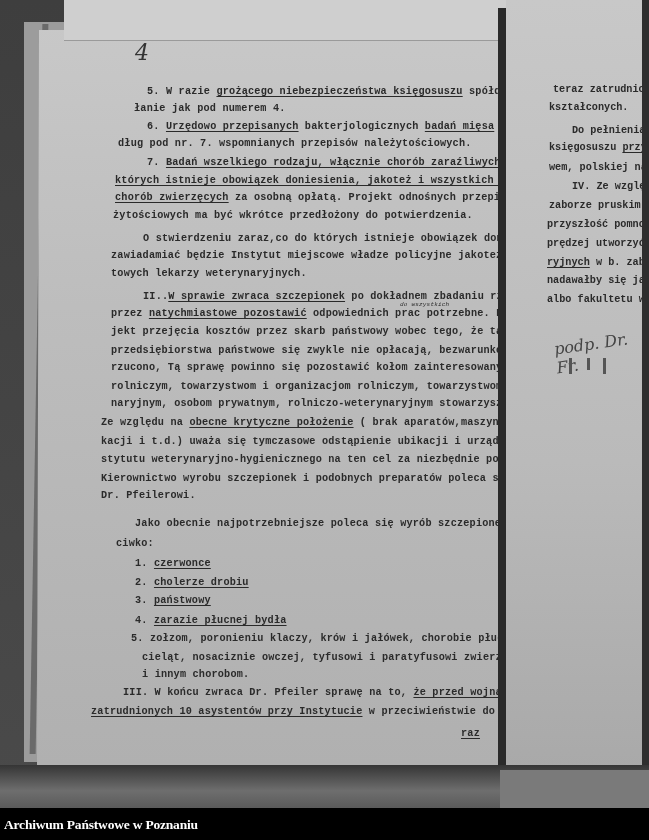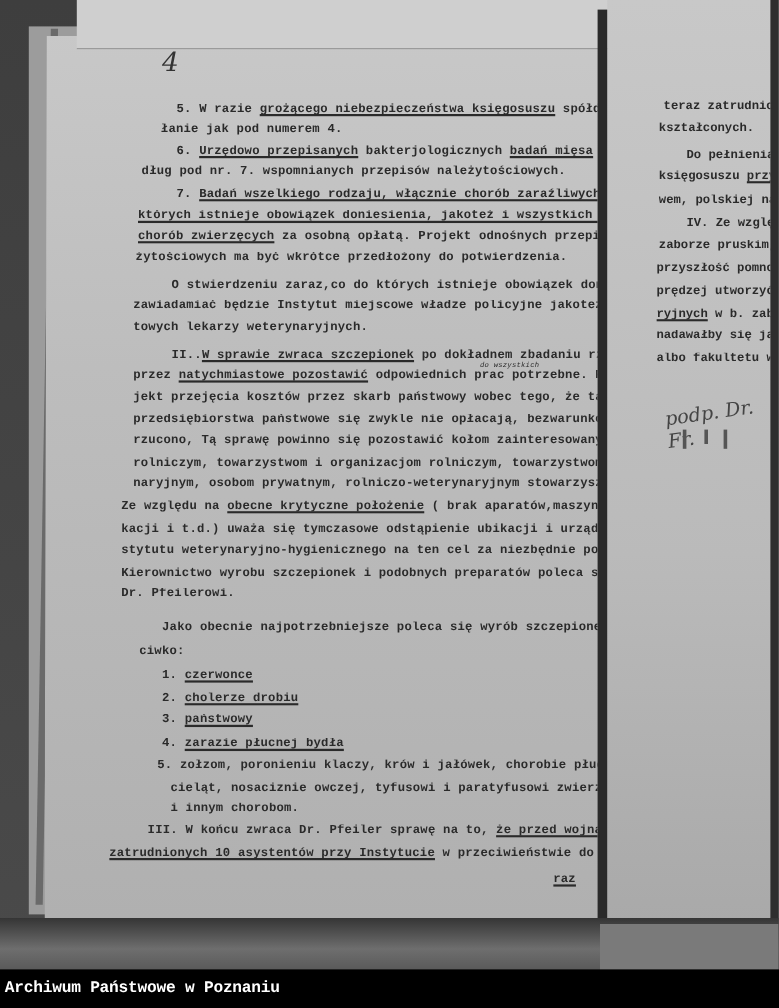--- a/index.html
+++ b/index.html
@@ -35,21 +35,21 @@
   .u { text-decoration:underline; text-decoration-thickness:1.5px; text-underline-offset:2px; }
 
   .right-line { position:absolute; font-size:10.2px; color:#2a2a2a; white-space:nowrap;
           font-weight:bold; }
 
   .handwriting { position:absolute; left:555px; top:333px; font-family:"DejaVu Serif", serif;
           font-style:italic; font-size:16px; color:#444; transform:rotate(-8deg); }
   .tally { position:absolute; top:358px; width:3px; height:16px; background:#555; }
 
   .caption-bar { position:absolute; left:0; top:808px; width:649px; height:32px; background:#000; }
-  .caption { position:absolute; left:4px; top:817px; font-family:Liberation Mono, monospace;
+  .caption { position:absolute; left:4px; top:817px; font-family:Liberation Serif, serif;
           font-size:13.5px; color:#fff; font-weight:bold; letter-spacing:-0.2px; }
 </style>
 </head>
 <body>
 
 <div class="scan">
   <div class="back-sheet-left"></div>
   <div class="back-ruler"></div>
   <div class="page"></div>
   <div class="page-topflap"></div>

